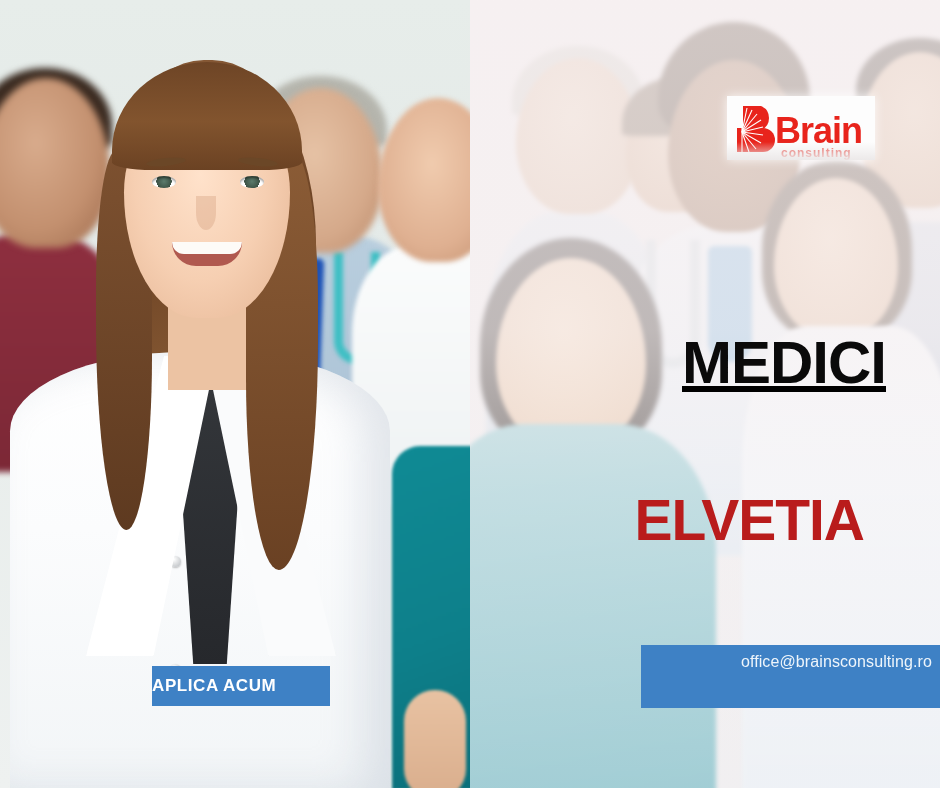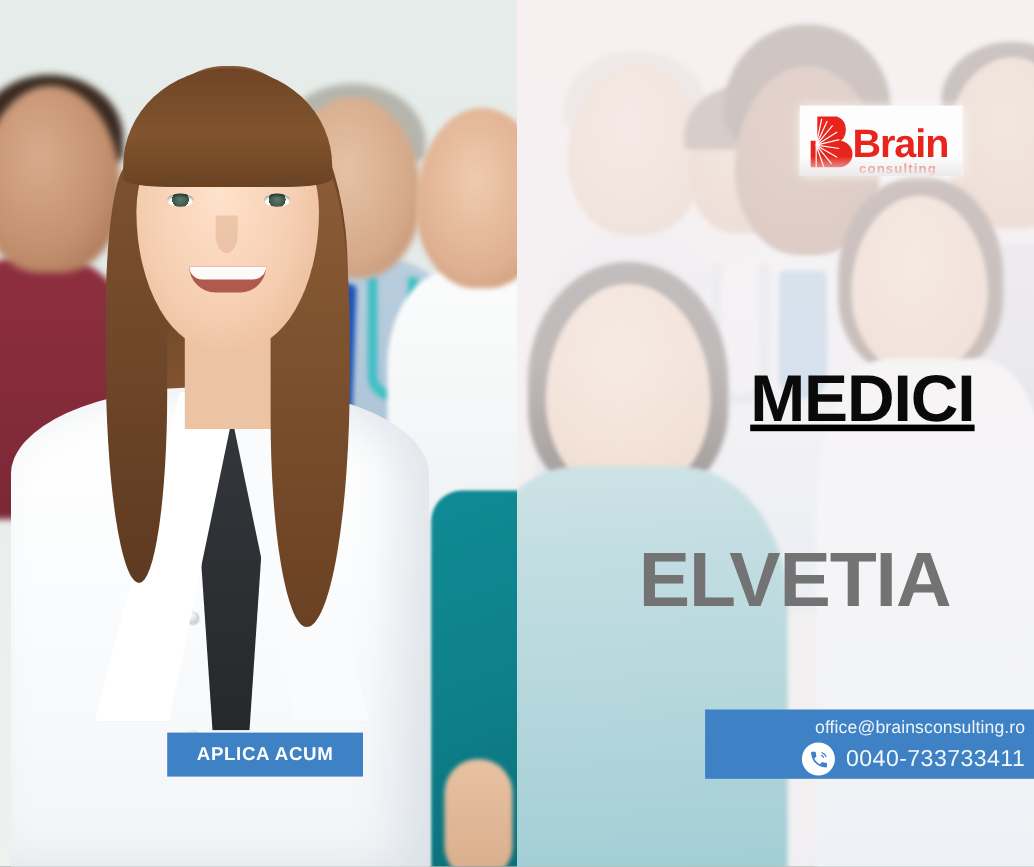--- a/index.html
+++ b/index.html
@@ -106,26 +106,26 @@
     letter-spacing:1px;}
   .logo-fade{position:absolute;left:0;bottom:0;width:100%;height:18px;
     background:linear-gradient(180deg,rgba(253,253,253,0),rgba(235,232,232,.95));}
 
   
   .headline{position:absolute;right:54px;top:334px;text-align:right;z-index:6;text-decoration:underline;}
   .headline .l1,.headline .l2{display:block;color:#0a0a0a;font-weight:700;line-height:.96;
     letter-spacing:-1px;font-family:"Liberation Sans",sans-serif;}
   .headline .l1{font-size:60px;}
   .headline .l2{font-size:60px;}
-  .country{position:absolute;right:76px;top:492px;z-index:6;color:#737373;font-weight:700;
-    font-size:70px;letter-spacing:-1px;font-family:"Liberation Sans",sans-serif;line-height:1;text-align:center;}
+  .country{position:absolute;right:76px;top:492px;z-index:6;color:#b91c1c;font-weight:700;
+    font-size:57px;letter-spacing:-1px;font-family:"Liberation Sans",sans-serif;line-height:1;text-align:center;}
 
   
   .cta{position:absolute;left:152px;top:666px;width:178px;height:40px;background:#3e81c5;z-index:7;
-    display:flex;align-items:center;justify-content:center;}
+    display:flex;align-items:center;justify-content:flex-start;}
   .cta span{color:#fff;font-weight:700;font-size:17px;letter-spacing:.6px;}
 
   
   .contact{position:absolute;left:641px;top:645px;width:305px;height:63px;background:#3e81c5;z-index:7;
     padding:7px 14px 0 0;}
   .contact .email{color:#eef5fb;font-size:16px;text-align:right;letter-spacing:.1px;line-height:1.25;}
   .contact .phoneline{display:flex;align-items:center;justify-content:flex-end;gap:10px;margin-top:3px;}
   .contact .phone{color:#f3f8fc;font-size:21px;letter-spacing:.4px;}
   .ico-phone{width:30px;height:30px;border-radius:50%;background:#fff;display:flex;align-items:center;
     justify-content:center;flex:0 0 auto;}
@@ -235,25 +235,15 @@
     <span class="l1">MEDICI</span>
   </div>
   <div class="country">ELVETIA</div>
 
   <div class="cta">
     <span>APLICA ACUM</span>
   </div>
 
   <div class="contact">
     <div class="email">office@brainsconsulting.ro</div>
-    <div class="phoneline">
-      <span class="ico-phone">
-        <svg width="19" height="19" viewBox="0 0 24 24">
-          <path d="M6.6 10.8c1.4 2.8 3.8 5.2 6.6 6.6l2.2-2.2c.3-.3.7-.4 1.1-.2 1.2.4 2.4.6 3.7.6.6 0 1 .4 1 1V20c0 .6-.4 1-1 1C10.6 21 3 13.4 3 4c0-.6.4-1 1-1h3.4c.6 0 1 .4 1 1 0 1.3.2 2.5.6 3.7.1.4 0 .8-.2 1.1l-2.2 2z" fill="#3e81c5"></path>
-          <path d="M15.6 4.2a6.6 6.6 0 0 1 4.4 4.4" stroke="#3e81c5" stroke-width="1.5" fill="none" stroke-linecap="round"></path>
-          <path d="M14.9 7.2a3.6 3.6 0 0 1 2.2 2.2" stroke="#3e81c5" stroke-width="1.5" fill="none" stroke-linecap="round"></path>
-        </svg>
-      </span>
-      <span class="phone">0040-733733411</span>
-    </div>
   </div>
 
 </div>
 
 </body></html>

